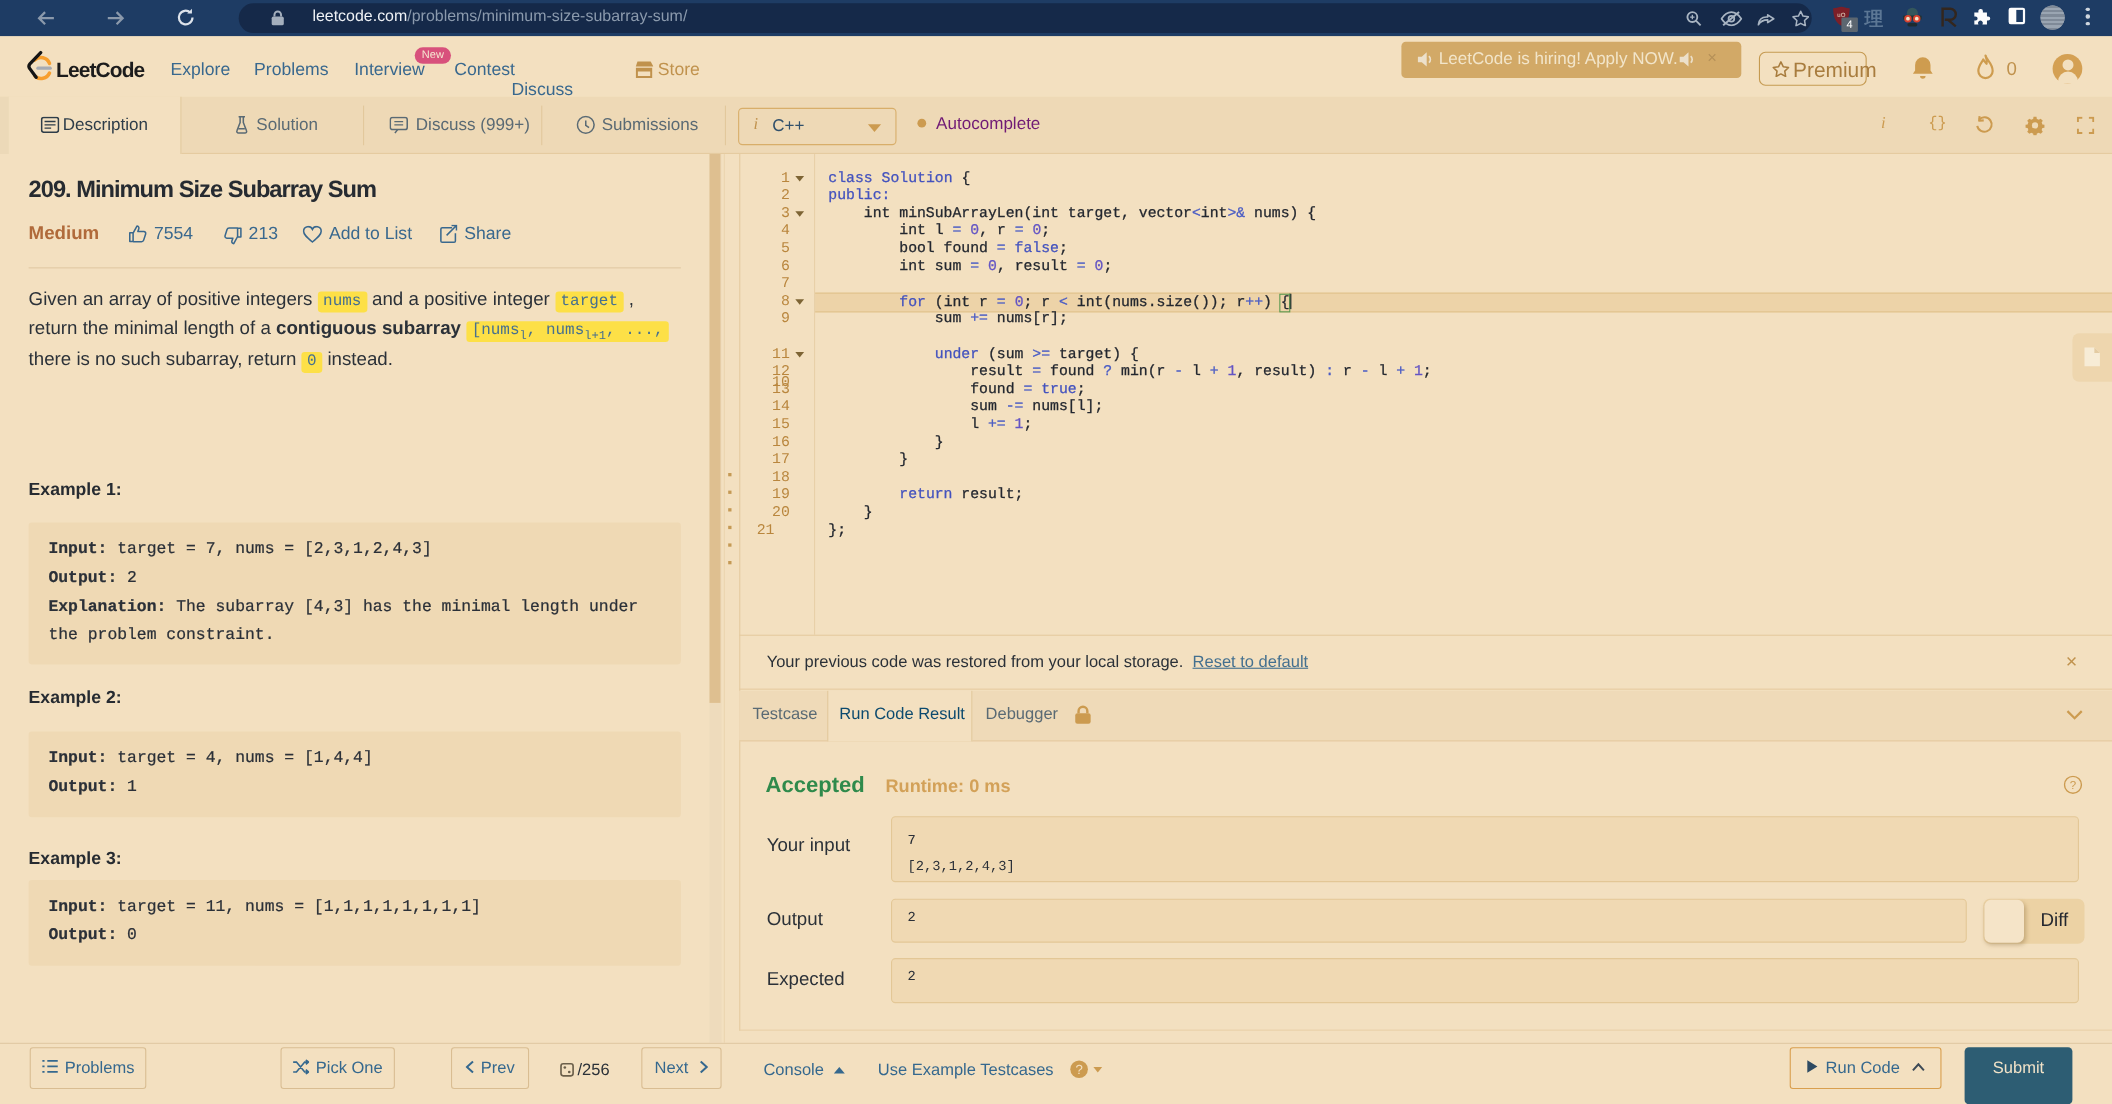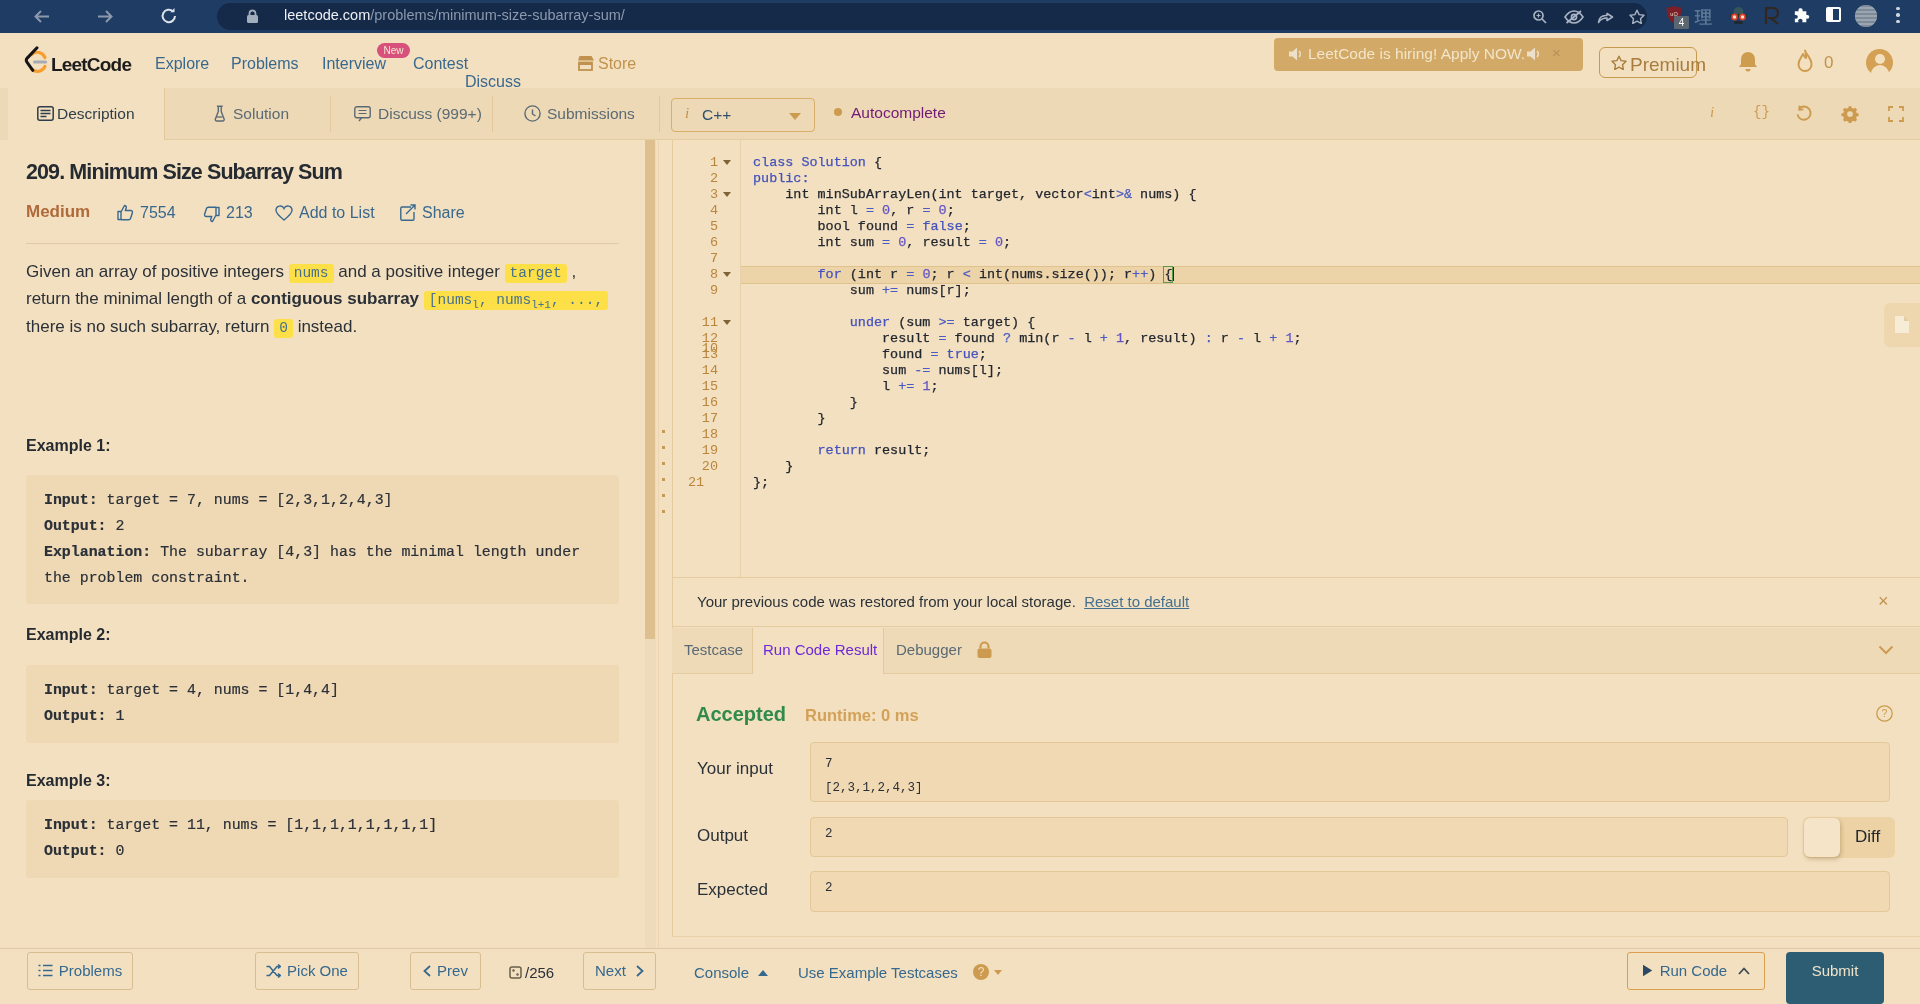--- a/index.html
+++ b/index.html
@@ -325,21 +325,21 @@
 </div>
 
 <div class="abs" style="left:672px; top:577px; width:1248px; height:50px; border-top:1px solid #e5cba0; border-bottom:1px solid #e5cba0;">
   <div class="abs" style="left:25px; top:15px; font-size:15px; color:#2b3138;">Your previous code was restored from your local storage.&nbsp; <span style="color:#44708f; text-decoration:underline;">Reset to default</span></div>
   <div class="abs" style="left:1206px; top:13px; color:#c0924d; font-size:18px;">×</div>
 </div>
 
 <div class="abs" style="left:672px; top:628px; width:1248px; height:46px; background:#efdab8; border-bottom:1px solid #e5cba0;">
   <div class="abs" style="left:12px; top:13px; font-size:15px; color:#5a6a74;">Testcase</div>
   <div class="abs" style="left:80px; top:0; width:132px; height:46px; background:#f3e0c0; border-left:1px solid #e2c89c; border-right:1px solid #e2c89c;"></div>
-  <div class="abs" style="left:91px; top:13px; font-size:15px; color:#6d28d9;">Run Code Result</div>
+  <div class="abs" style="left:91px; top:13px; font-size:15px; color:#0c4a6e;">Run Code Result</div>
   <div class="abs" style="left:224px; top:13px; font-size:15px; color:#5a6a74;">Debugger</div>
   <svg class="abs" style="left:304px; top:13px;" width="17" height="18" viewBox="0 0 17 18">
       <rect x="1.5" y="7.5" width="14" height="9.5" rx="2" fill="#cc9b50"></rect>
       <path d="M4.5 7.5 V5.5 a4 4 0 0 1 8 0 V7.5" stroke="#cc9b50" stroke-width="2.2" fill="none"></path>
     </svg>
   <svg class="abs" style="left:1206px; top:17px;" width="16" height="10" viewBox="0 0 16 10">
       <path d="M1.5 1.5 L8 8 L14.5 1.5" stroke="#cc9b50" stroke-width="2" fill="none"></path>
     </svg>
 </div>
 

